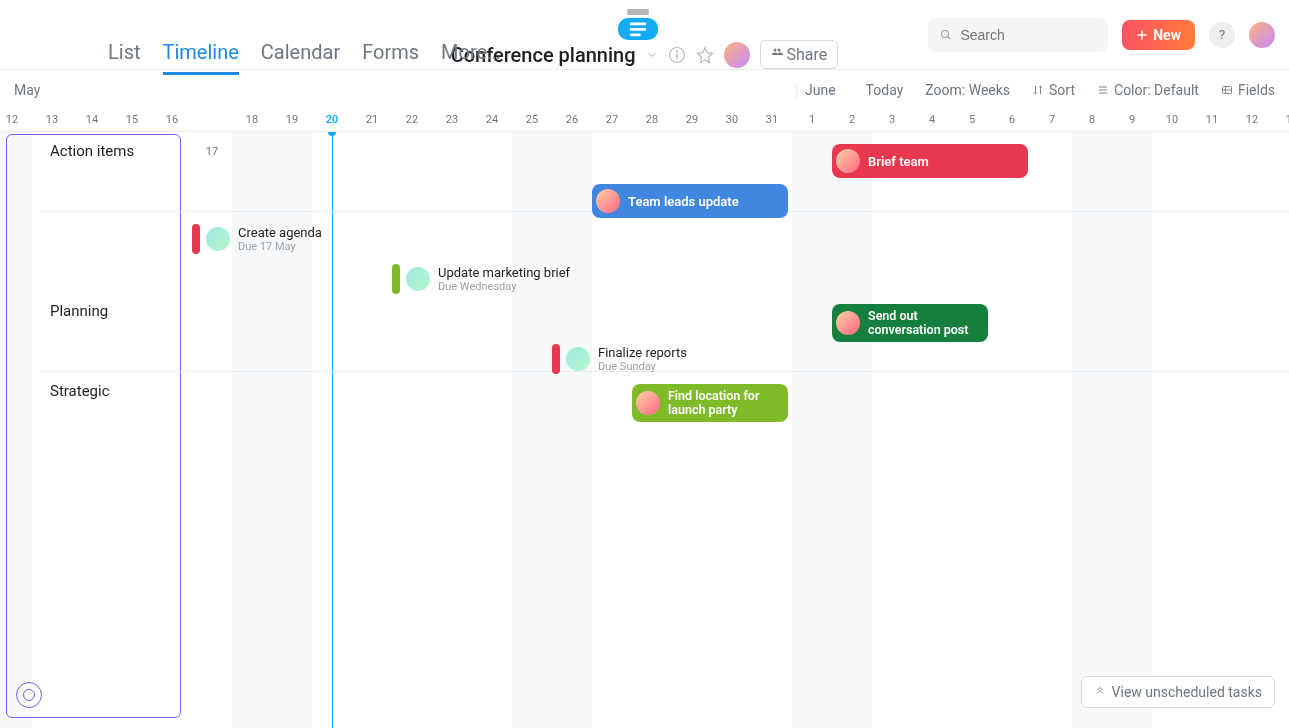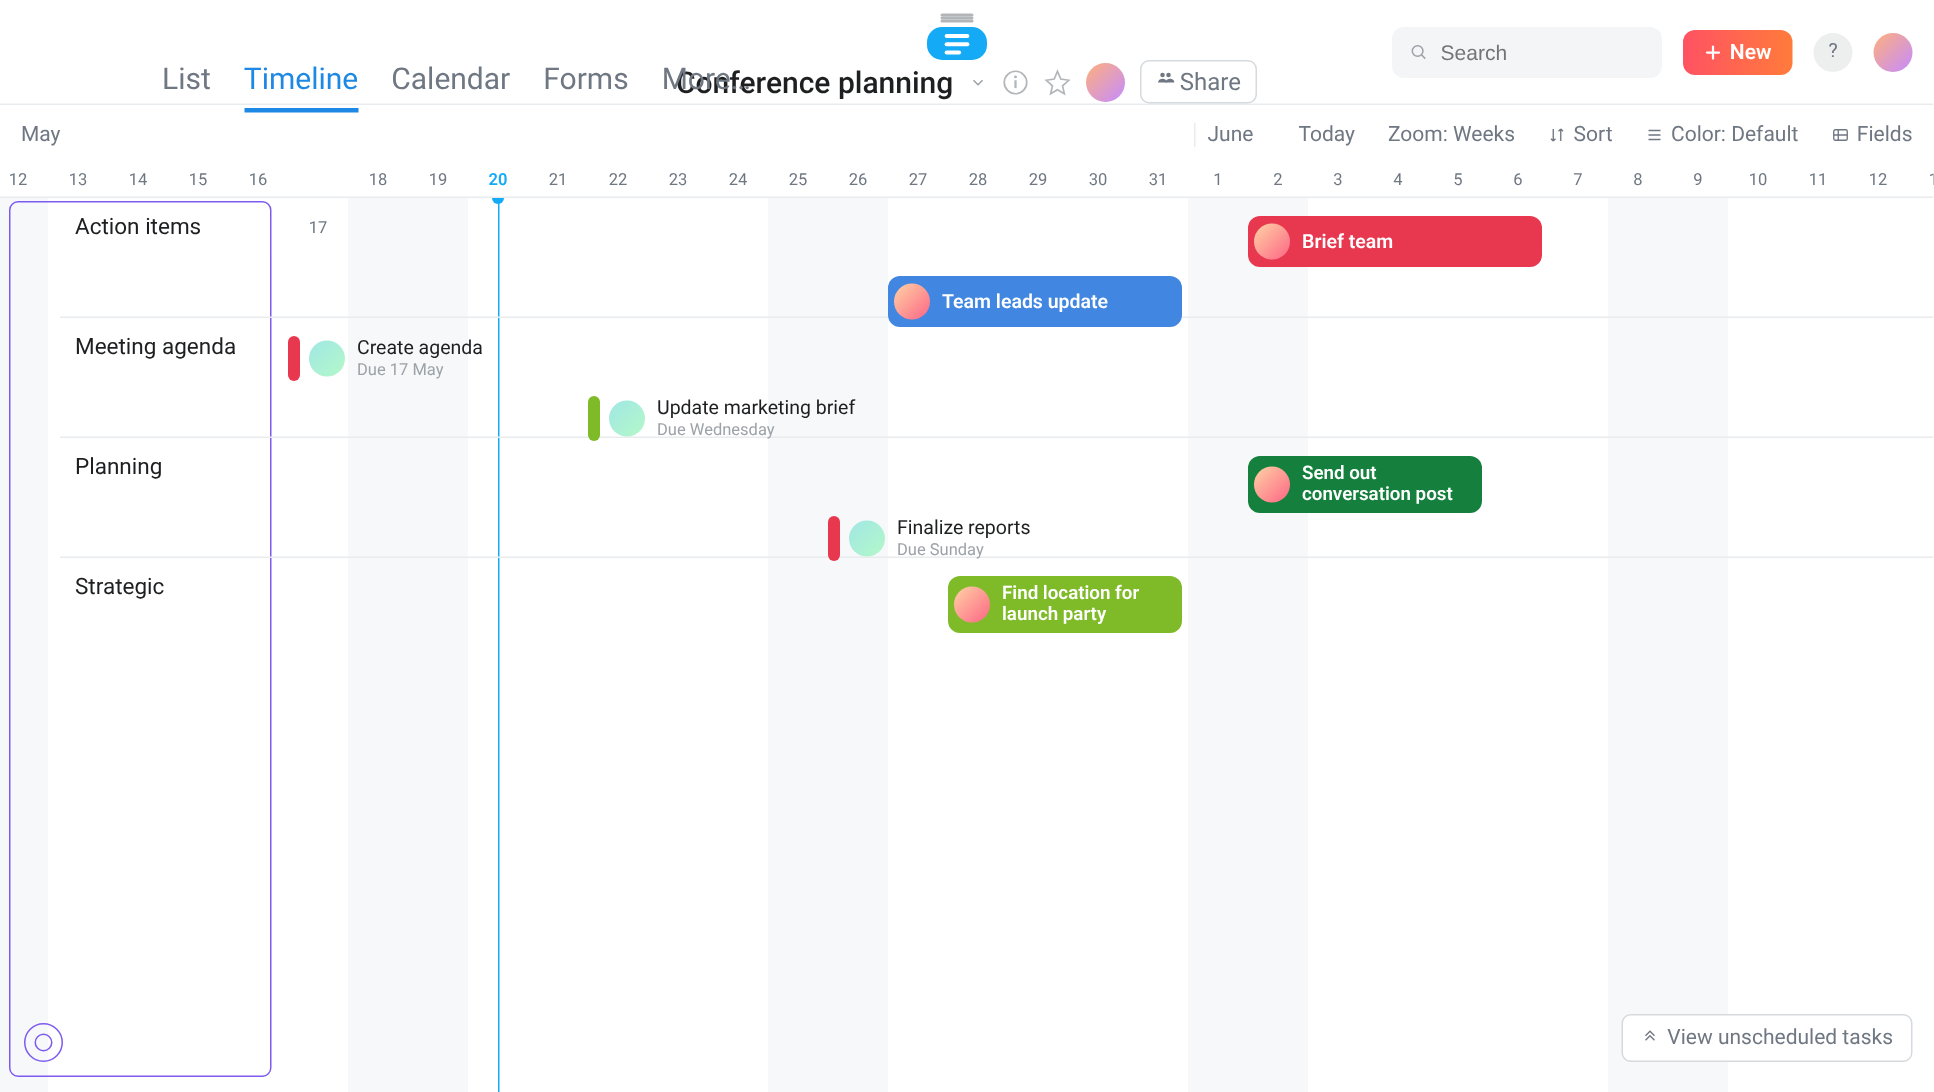--- a/index.html
+++ b/index.html
@@ -345,23 +345,20 @@
 
   <div class="today-line" id="today-line" style="left: 332px;">
     <div class="today-dot"></div>
   </div>
 
   <div class="sections-box"></div>
 
   <div class="section-row" style="top:0; height:80px;">
     <span class="section-label">Action items</span>
   </div>
-  <div class="section-row" style="top:80px; height:80px;">
-    <span class="section-label">Meeting agenda</span>
-  </div>
   <div class="section-row" style="top:160px; height:80px;">
     <span class="section-label">Planning</span>
   </div>
   <div class="section-row" style="top:240px; height:400px; border-bottom:none;">
     <span class="section-label">Strategic</span>
   </div>
 
   <div class="task red" id="task-brief" style="left: 832px; width: 196px; top: 12px;">
     <span class="mini-avatar"></span>
     <span class="label">Brief team</span>

